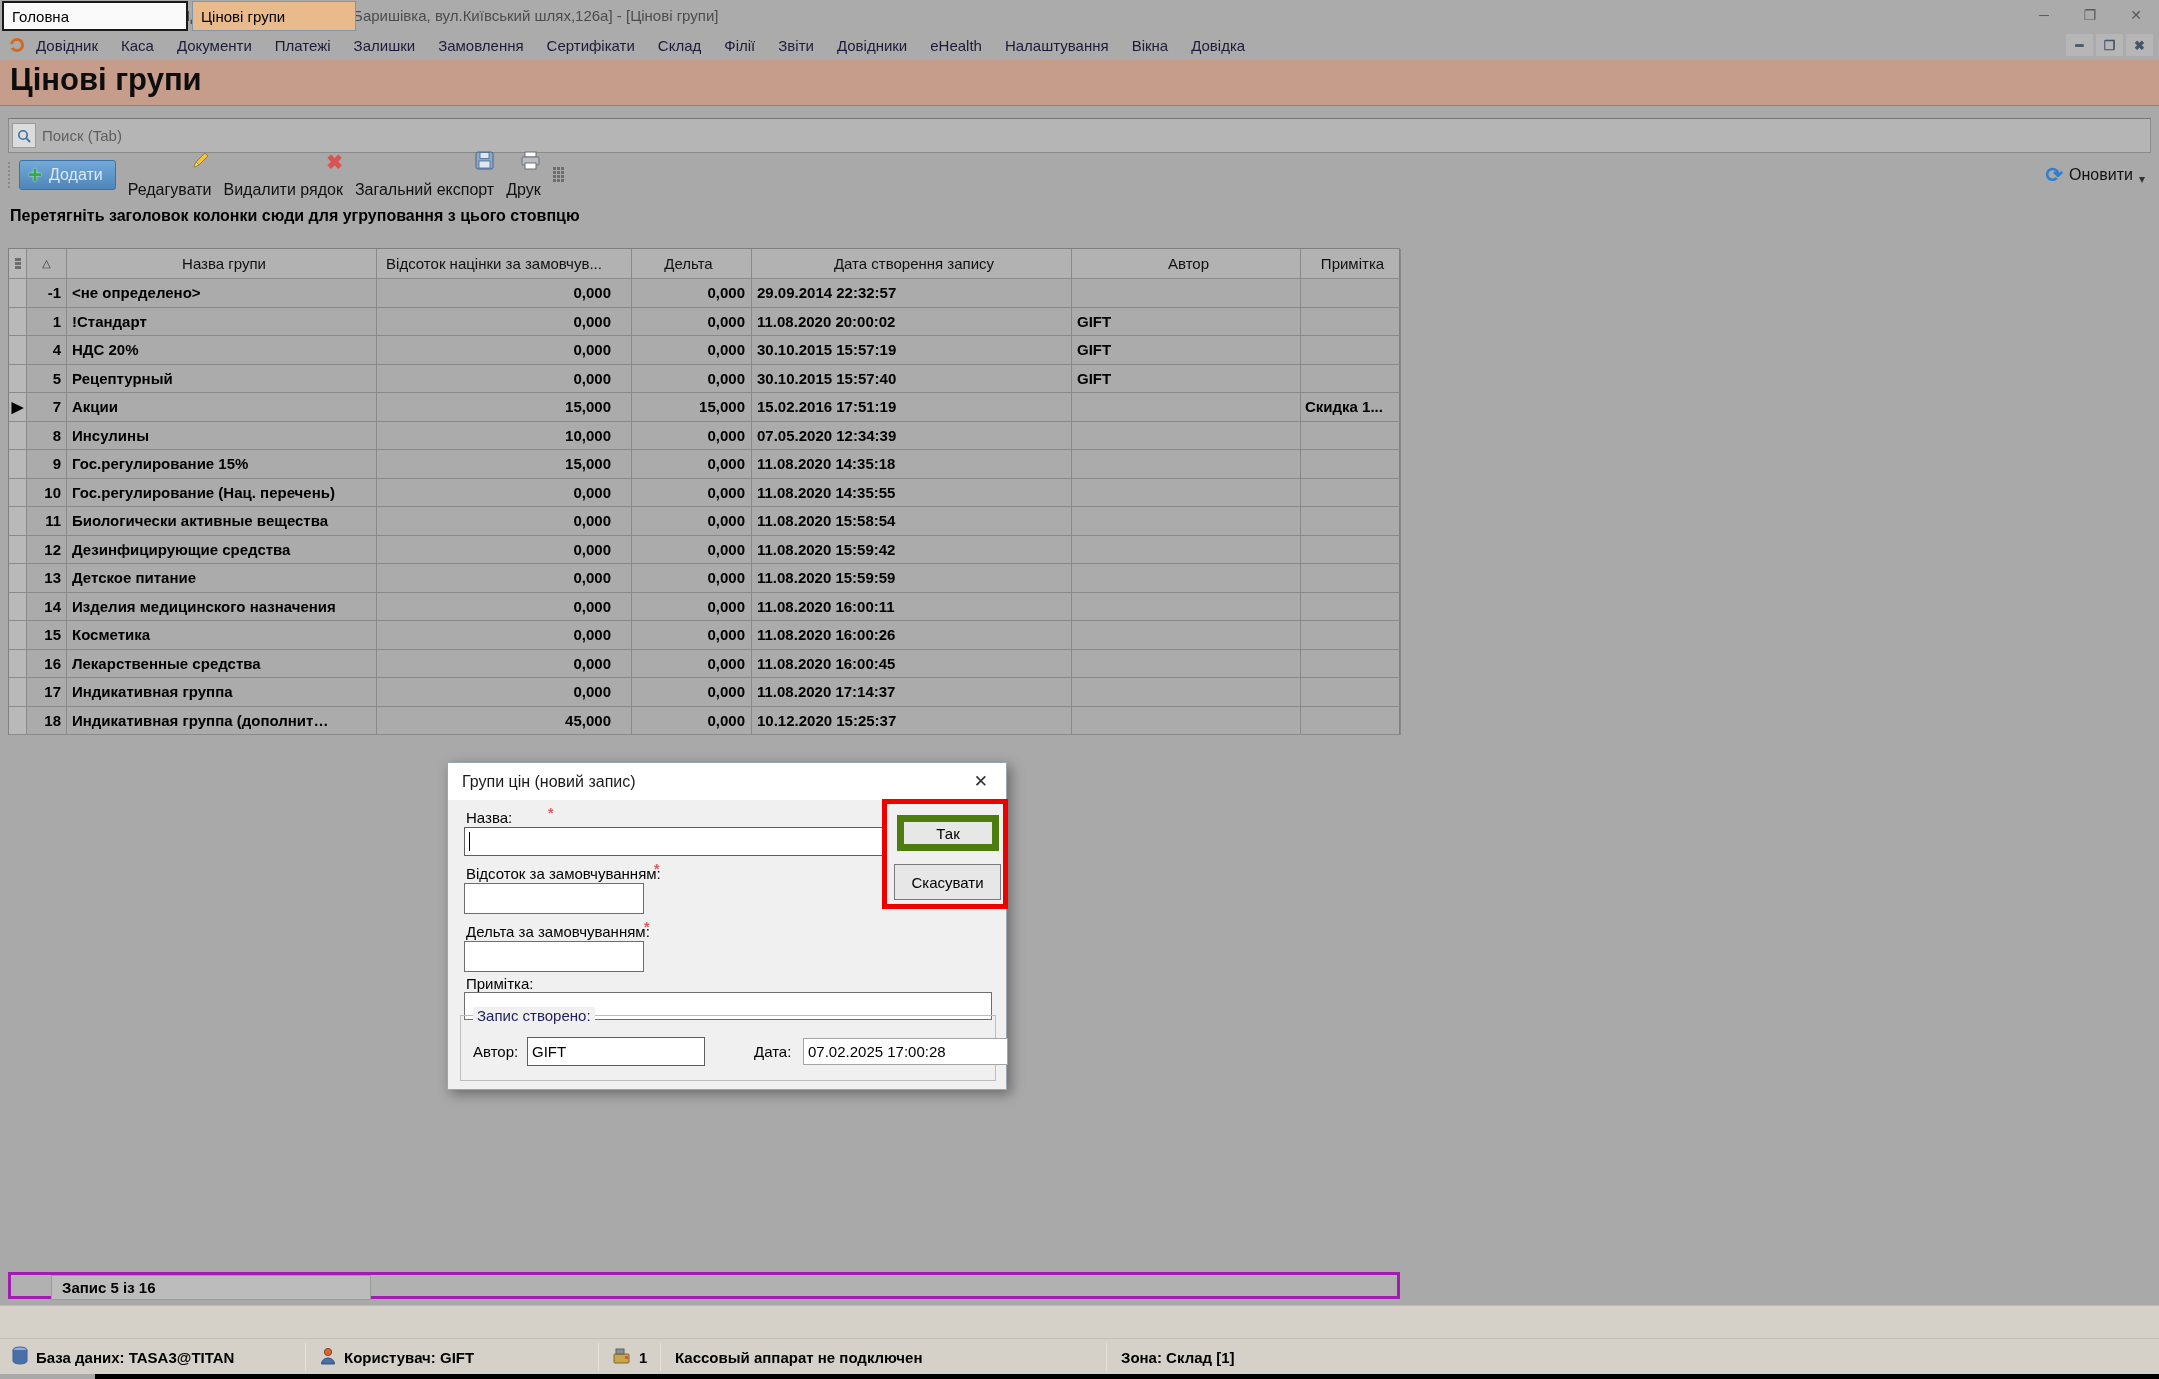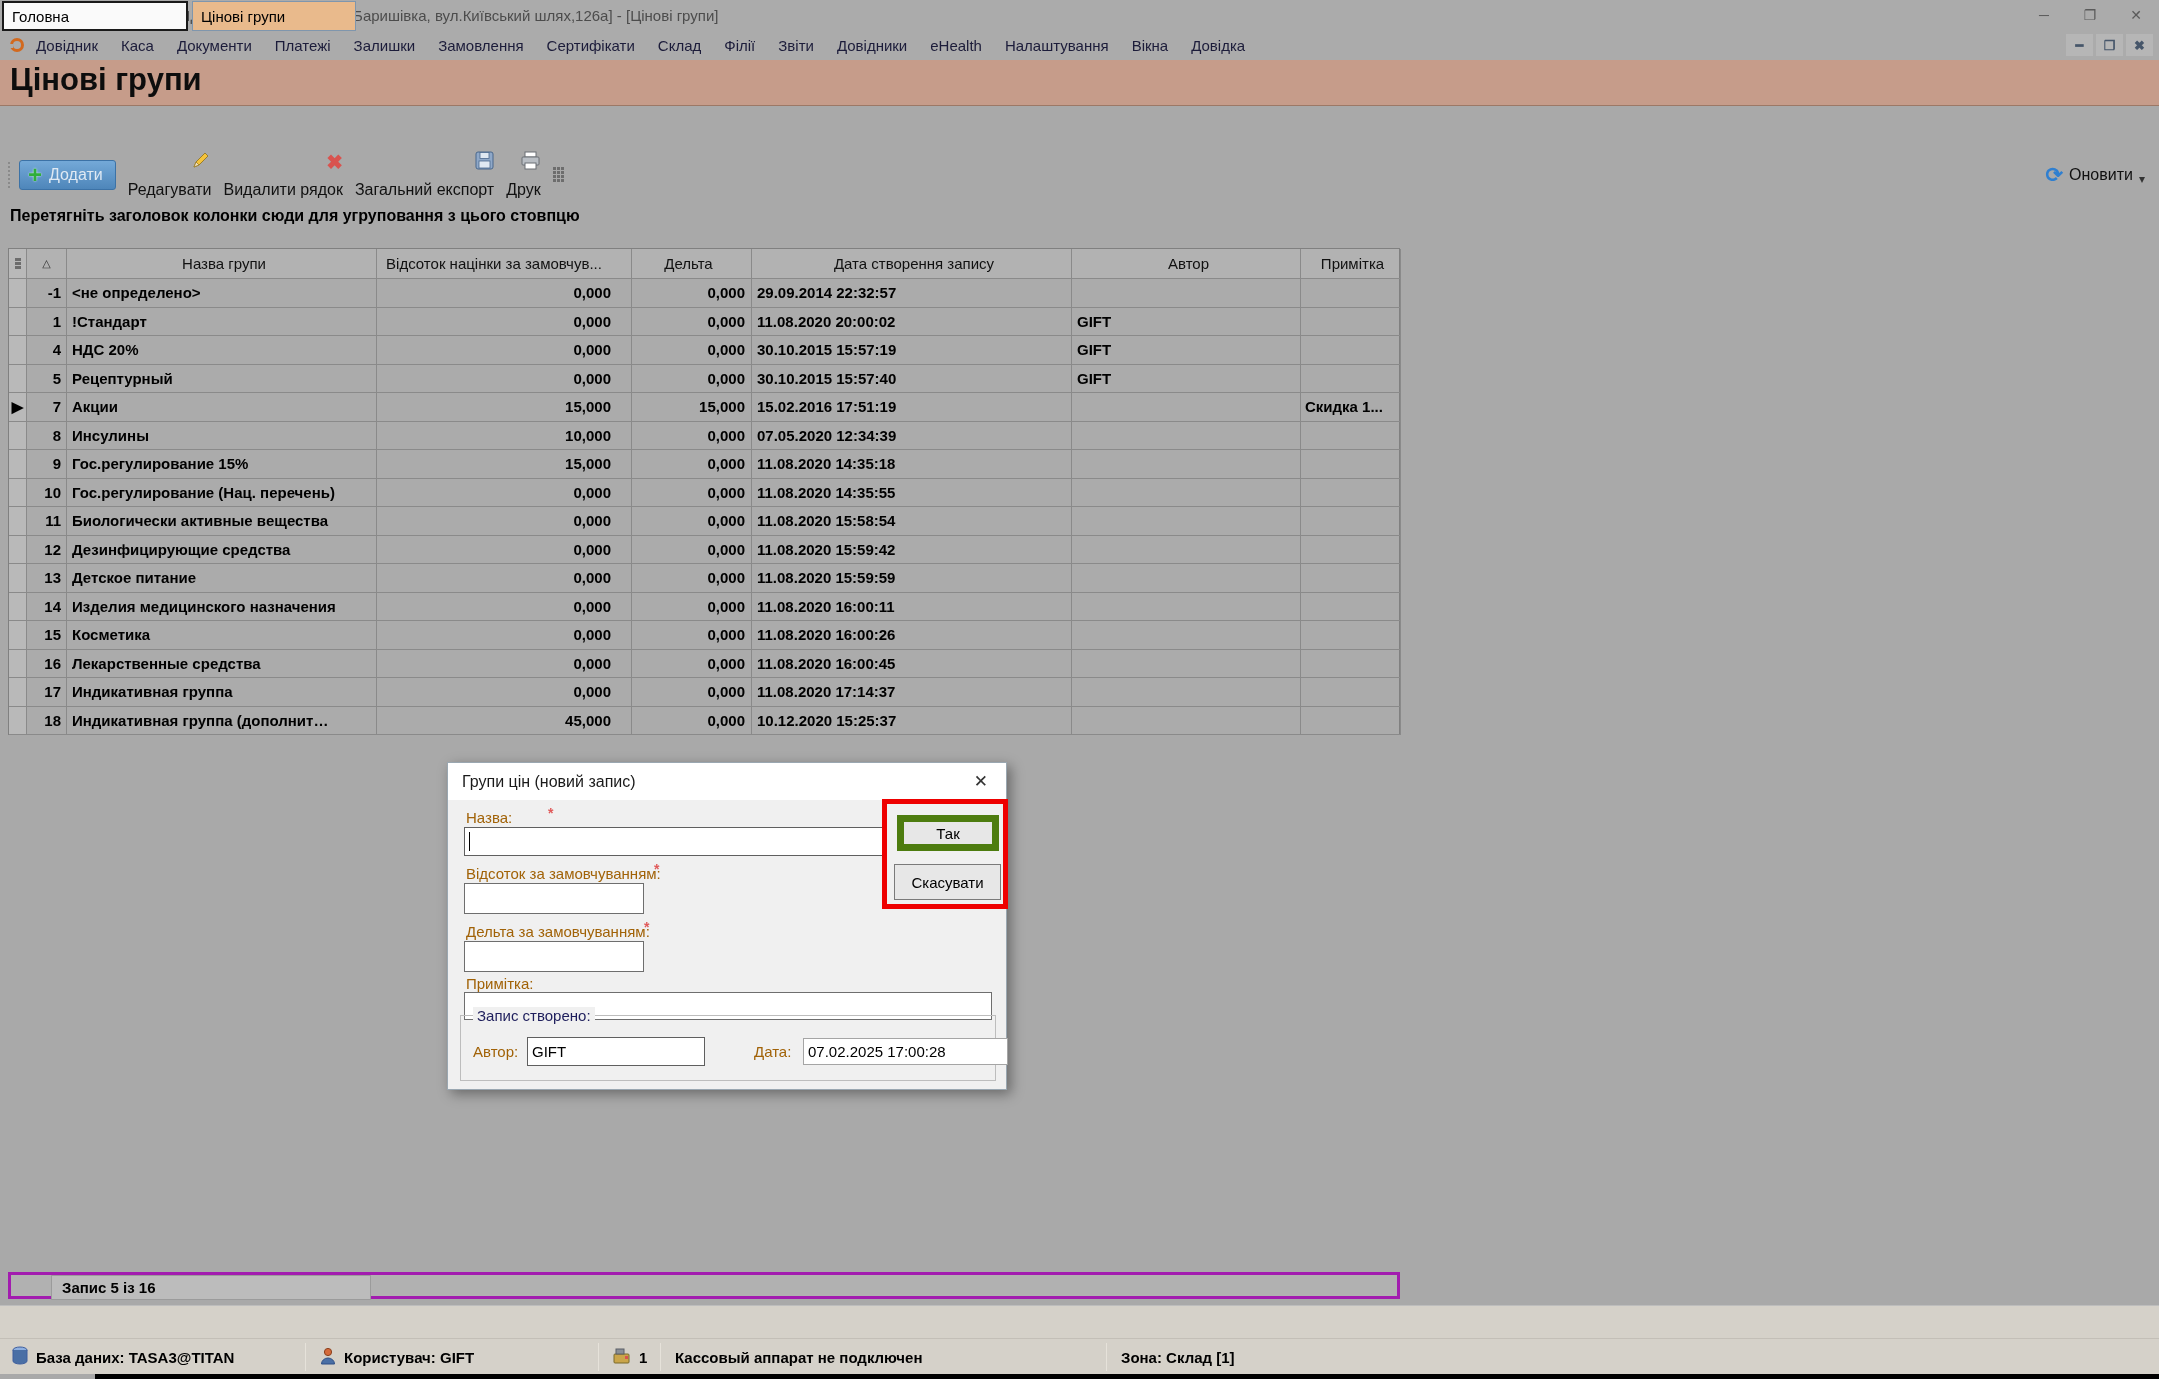--- a/index.html
+++ b/index.html
@@ -73,21 +73,21 @@
   .statusbar{position:absolute;left:0;top:1338px;width:2159px;height:36px;background:#d5d1c9;border-top:1px solid #c3bfb7;}
   .status-item{position:absolute;top:0;height:36px;display:flex;align-items:center;gap:8px;font-size:15px;font-weight:600;color:#000;}
   .status-sep{position:absolute;top:4px;width:1px;height:28px;background:#b3afa7;border-right:1px solid #e6e2da;}
   .bottomstrip{position:absolute;left:95px;top:1374px;width:2064px;height:5px;background:#000;}
 
   
   .dialog{position:absolute;left:447px;top:762px;width:560px;height:328px;background:#f0f0f0;border:1px solid #9aa7b1;box-shadow:4px 4px 12px rgba(0,0,0,.38);z-index:10;}
   .dlg-titlebar{position:absolute;left:0;top:0;width:100%;height:37px;background:#ffffff;display:flex;align-items:center;}
   .dlg-title{font-size:16px;color:#1a1a1a;margin-left:14px;}
   .dlg-close{margin-left:auto;margin-right:18px;font-size:17px;color:#333;}
-  .dlg-label{position:absolute;font-size:15px;color:#a16207;}
+  .dlg-label{position:absolute;font-size:15px;color:#000000;}
   .req-star{position:absolute;color:#e05a5a;font-size:14px;font-weight:bold;}
   .dlg-input{position:absolute;background:#fff;border:1px solid #6e6e6e;}
   .dlg-input input{width:100%;height:100%;border:none;outline:none;background:transparent;font-size:15px;color:#000;padding:0 4px;}
   .caret{position:absolute;left:4px;top:4px;width:1px;height:19px;background:#000;}
   .groupbox{position:absolute;left:12px;top:252px;width:536px;height:66px;border:1px solid #bdbdbd;}
   .groupbox-legend{position:absolute;left:12px;top:-9px;background:#f0f0f0;padding:0 4px;font-size:15px;color:#1e1e5c;}
   .dlg-btn{position:absolute;display:flex;align-items:center;justify-content:center;font-size:15px;color:#000;background:#e7e7e7;}
   .btn-ok{left:449px;top:52px;width:102px;height:36px;border:7px solid #4d7c0f;}
   .btn-cancel{left:446px;top:101px;width:107px;height:36px;border:1px solid #7a7a7a;}
   .annotation-rect{position:absolute;left:882px;top:799px;width:126px;height:110px;border:5px solid #ee0000;z-index:11;}
@@ -130,20 +130,29 @@
       <span class="mdi-btn">━</span>
       <span class="mdi-btn">❐</span>
       <span class="mdi-btn">✖</span>
     </div>
   </div>
 
   <div class="band">
     <span class="page-title">Цінові групи</span>
   </div>
 
+  <div class="searchbox">
+    <span class="search-iconbox">
+      <svg width="14" height="14" viewBox="0 0 14 14">
+          <circle cx="6" cy="6" r="4.2" fill="none" stroke="#3a6ea5" stroke-width="1.6"></circle>
+          <line x1="9.2" y1="9.2" x2="13" y2="13" stroke="#3a6ea5" stroke-width="1.8"></line>
+        </svg>
+    </span>
+    <input placeholder="Поиск (Tab)" style="">
+  </div>
 
   <div class="toolbar">
     <span class="grip"></span>
     <div class="btn-add">
       <span class="plus-glyph">+</span>
       <span>Додати</span>
     </div>
     <div class="tb-item">
       <span>
         <svg width="20" height="20" viewBox="0 0 20 20">

